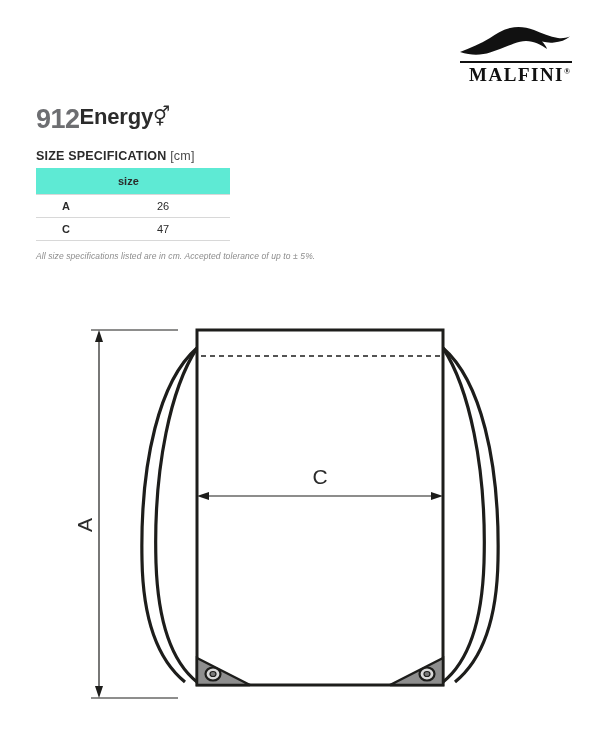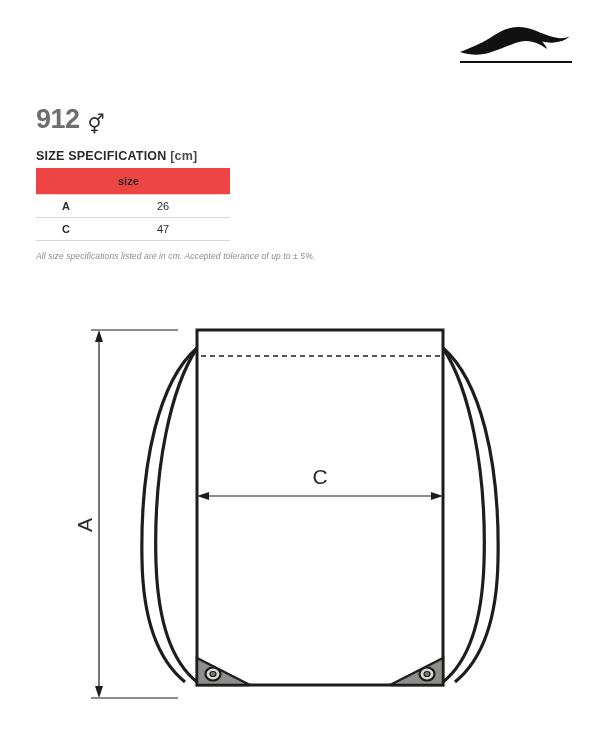--- a/index.html
+++ b/index.html
@@ -52,22 +52,21 @@
     width: 112px;
     margin: 3px 0 0 auto;
   }
 
   
   .title-row {
     position: absolute;
     top: 104px;
     left: 36px;
     display: flex;
-    align-items: flex-end;
-    gap: 8px;
+    align-items: flex-start;
   }
   .title-code {
     font-size: 27px;
     font-weight: bold;
     color: #6d6e71;
     letter-spacing: -0.5px;
   }
   .title-name {
     font-size: 22px;
     font-weight: bold;
@@ -85,35 +84,35 @@
   .spec-heading {
     position: absolute;
     top: 149px;
     left: 36px;
     font-size: 12.5px;
     font-weight: bold;
     letter-spacing: 0.2px;
     color: #2b2b2b;
   }
   .spec-heading .unit {
-    font-weight: bold;
+    font-weight: normal;
     color: #4a4a4a;
   }
 
   
   .spec-table {
     position: absolute;
     top: 168px;
     left: 36px;
     width: 194px;
     border-collapse: collapse;
     font-size: 11px;
   }
   .spec-table th {
-    background: #ef4444;
+    background: #5eead4;
     font-size: 11px;
     font-weight: bold;
     color: #2b2b2b;
     padding: 7px 0 7px 22px;
     text-align: left;
     border: none;
   }
   .spec-table th.blank {
     width: 60px;
     padding: 0;
@@ -162,24 +161,28 @@
 <body>
 
 <div class="brand">
   <svg class="brand-mark" viewBox="0 0 116 36">
     <path fill="#111" d="M4 30 C14 26 24 22 34 16 C40 12 46 8 54 6 C62 4 70 5 78 8 C86 11 94 15 102 16 C106 16.5 110 16 114 14.5
       C110 18 104 20 98 20.5 C94 21 90 20.5 86 19.5 C88 21.5 90 24 91 27 C88 25 85 23 81.5 21.5 C78 20 74 19 70 19
       C66 19 62 20 58 21.5 C50 24.5 42 28 34 30.5 C26 33 16 34 4 30 Z"></path>
     <circle cx="95" cy="12.5" r="1.4" fill="#fff"></circle>
   </svg>
   <div class="brand-rule"></div>
+  <div class="brand-name">
+    <span>MALFINI</span><sup>®</sup>
+  </div>
 </div>
 
 <div class="title-row">
   <span class="title-code">912</span>
+  <span class="title-name">Energy</span>
   <span class="gender-icon">⚥</span>
 </div>
 
 <div class="spec-heading">
   <span>SIZE SPECIFICATION</span>
   <span class="unit">[cm]</span>
 </div>
 
 <table class="spec-table">
   <thead>

